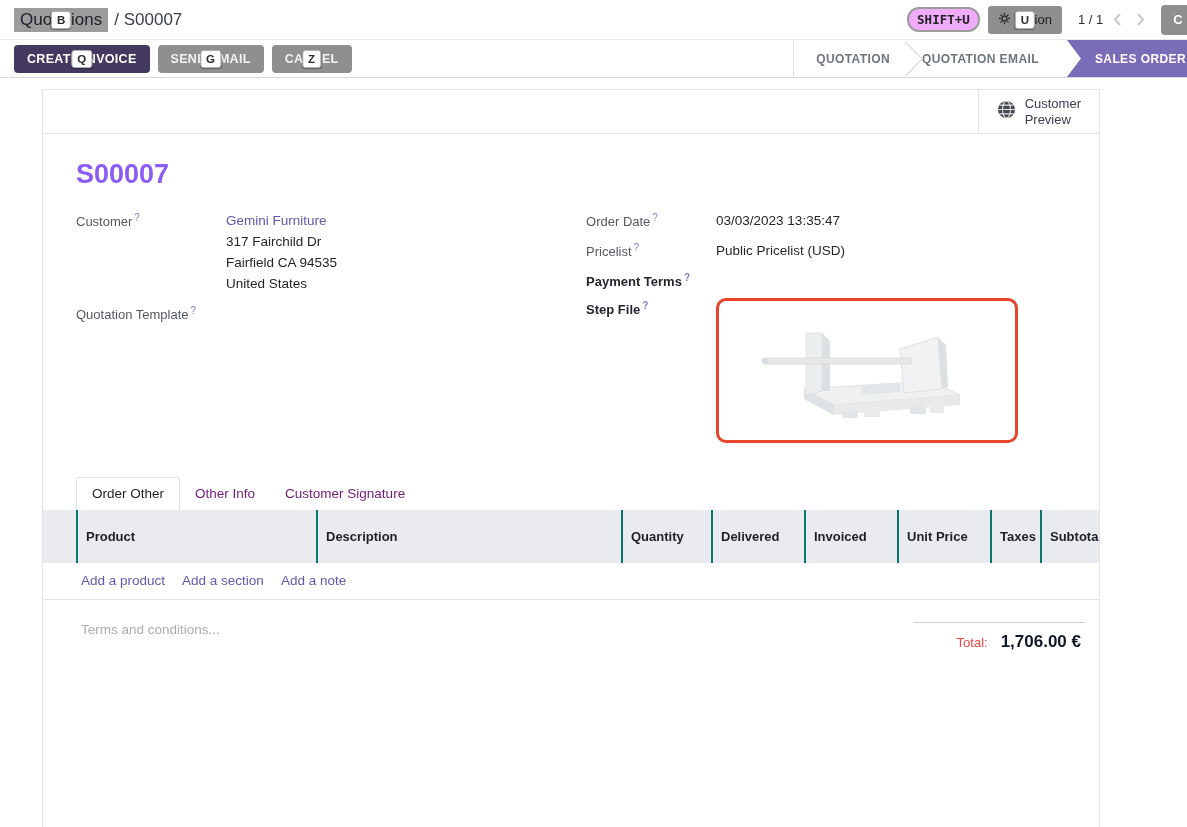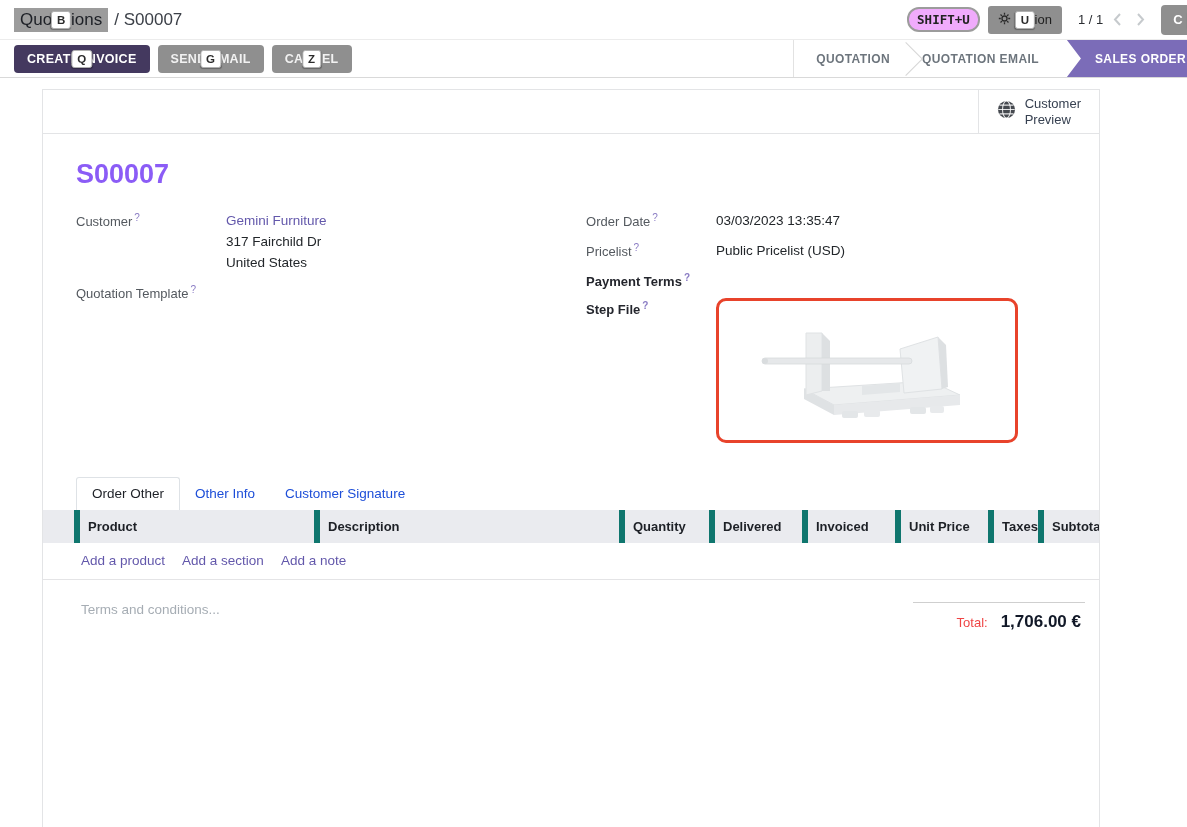--- a/index.html
+++ b/index.html
@@ -69,29 +69,29 @@
   .flabel { font-size:13px; color:#54595f; padding-top:2px; white-space:nowrap; }
   .flabel.strong { color:#24262d; font-weight:700; }
   .flabel sup { color:#8a7cc4; font-size:10px; margin-left:2px; cursor:pointer; }
   .fvalue { font-size:13.5px; color:#22262a; line-height:21px; }
   .fvalue a { color:#6358ab; text-decoration:none; cursor:pointer; }
   .step-file-box { width:302px; height:145px; border:3px solid #e8432b; border-radius:10px;
     display:flex; align-items:center; justify-content:center; background:#fff; }
 
   
   .tabs { display:flex; align-items:flex-end; margin-top:34px; }
-  .tab { font-size:13.5px; padding:8px 15px 9px; cursor:pointer; color:#1d4ed8; }
+  .tab { font-size:13.5px; padding:8px 15px 9px; cursor:pointer; color:#701a75; }
   .tab.active { color:#1d2026; background:#fff; border:1px solid #dee2e6; border-bottom:none;
     border-radius:3px 3px 0 0; }
 
   
   .ol-table-wrap { margin:0 -14px 0 -33px; }
   table.ol { width:100%; border-collapse:collapse; table-layout:fixed; }
   .ol th { background:#eaebef; font-size:13px; font-weight:700; color:#1d2026;
-    padding:9px 8px; text-align:left; border-right:6px solid #0f766e; }
+    padding:19px 8px; text-align:left; border-right:2px solid #0f766e; }
   .ol th:last-child { border-right:none; }
   .ol th.num { text-align:left; }
   .col-handle{width:34px}.col-product{width:240px}.col-desc{width:305px}.col-qty{width:90px}
   .col-del{width:93px}.col-inv{width:93px}.col-price{width:93px}.col-tax{width:50px}
   .col-sub{width:106px}.col-icon{width:33px}
   .th-icon { text-align:center !important; padding:7px 4px !important; }
 
   .add-links { display:flex; gap:17px; padding:10px 0 11px 38px; border-bottom:1px solid #e4e4e6;
     margin:0 -14px 0 -33px; }
   .add-links a { font-size:13.5px; color:#6358ab; text-decoration:none; cursor:pointer; }
@@ -191,20 +191,21 @@
 
     <div class="fields-grid">
 
       <div class="fields-col left">
         <div class="flabel">
           <span>Customer</span><sup>?</sup>
         </div>
         <div class="fvalue">
           <a>Gemini Furniture</a>
           <div>317 Fairchild Dr</div>
+          <div>Fairfield CA 94535</div>
           <div>United States</div>
         </div>
         <div class="flabel">
           <span>Quotation Template</span><sup>?</sup>
         </div>
         <div class="fvalue"></div>
       </div>
 
       <div class="fields-col right">
         <div class="flabel">

